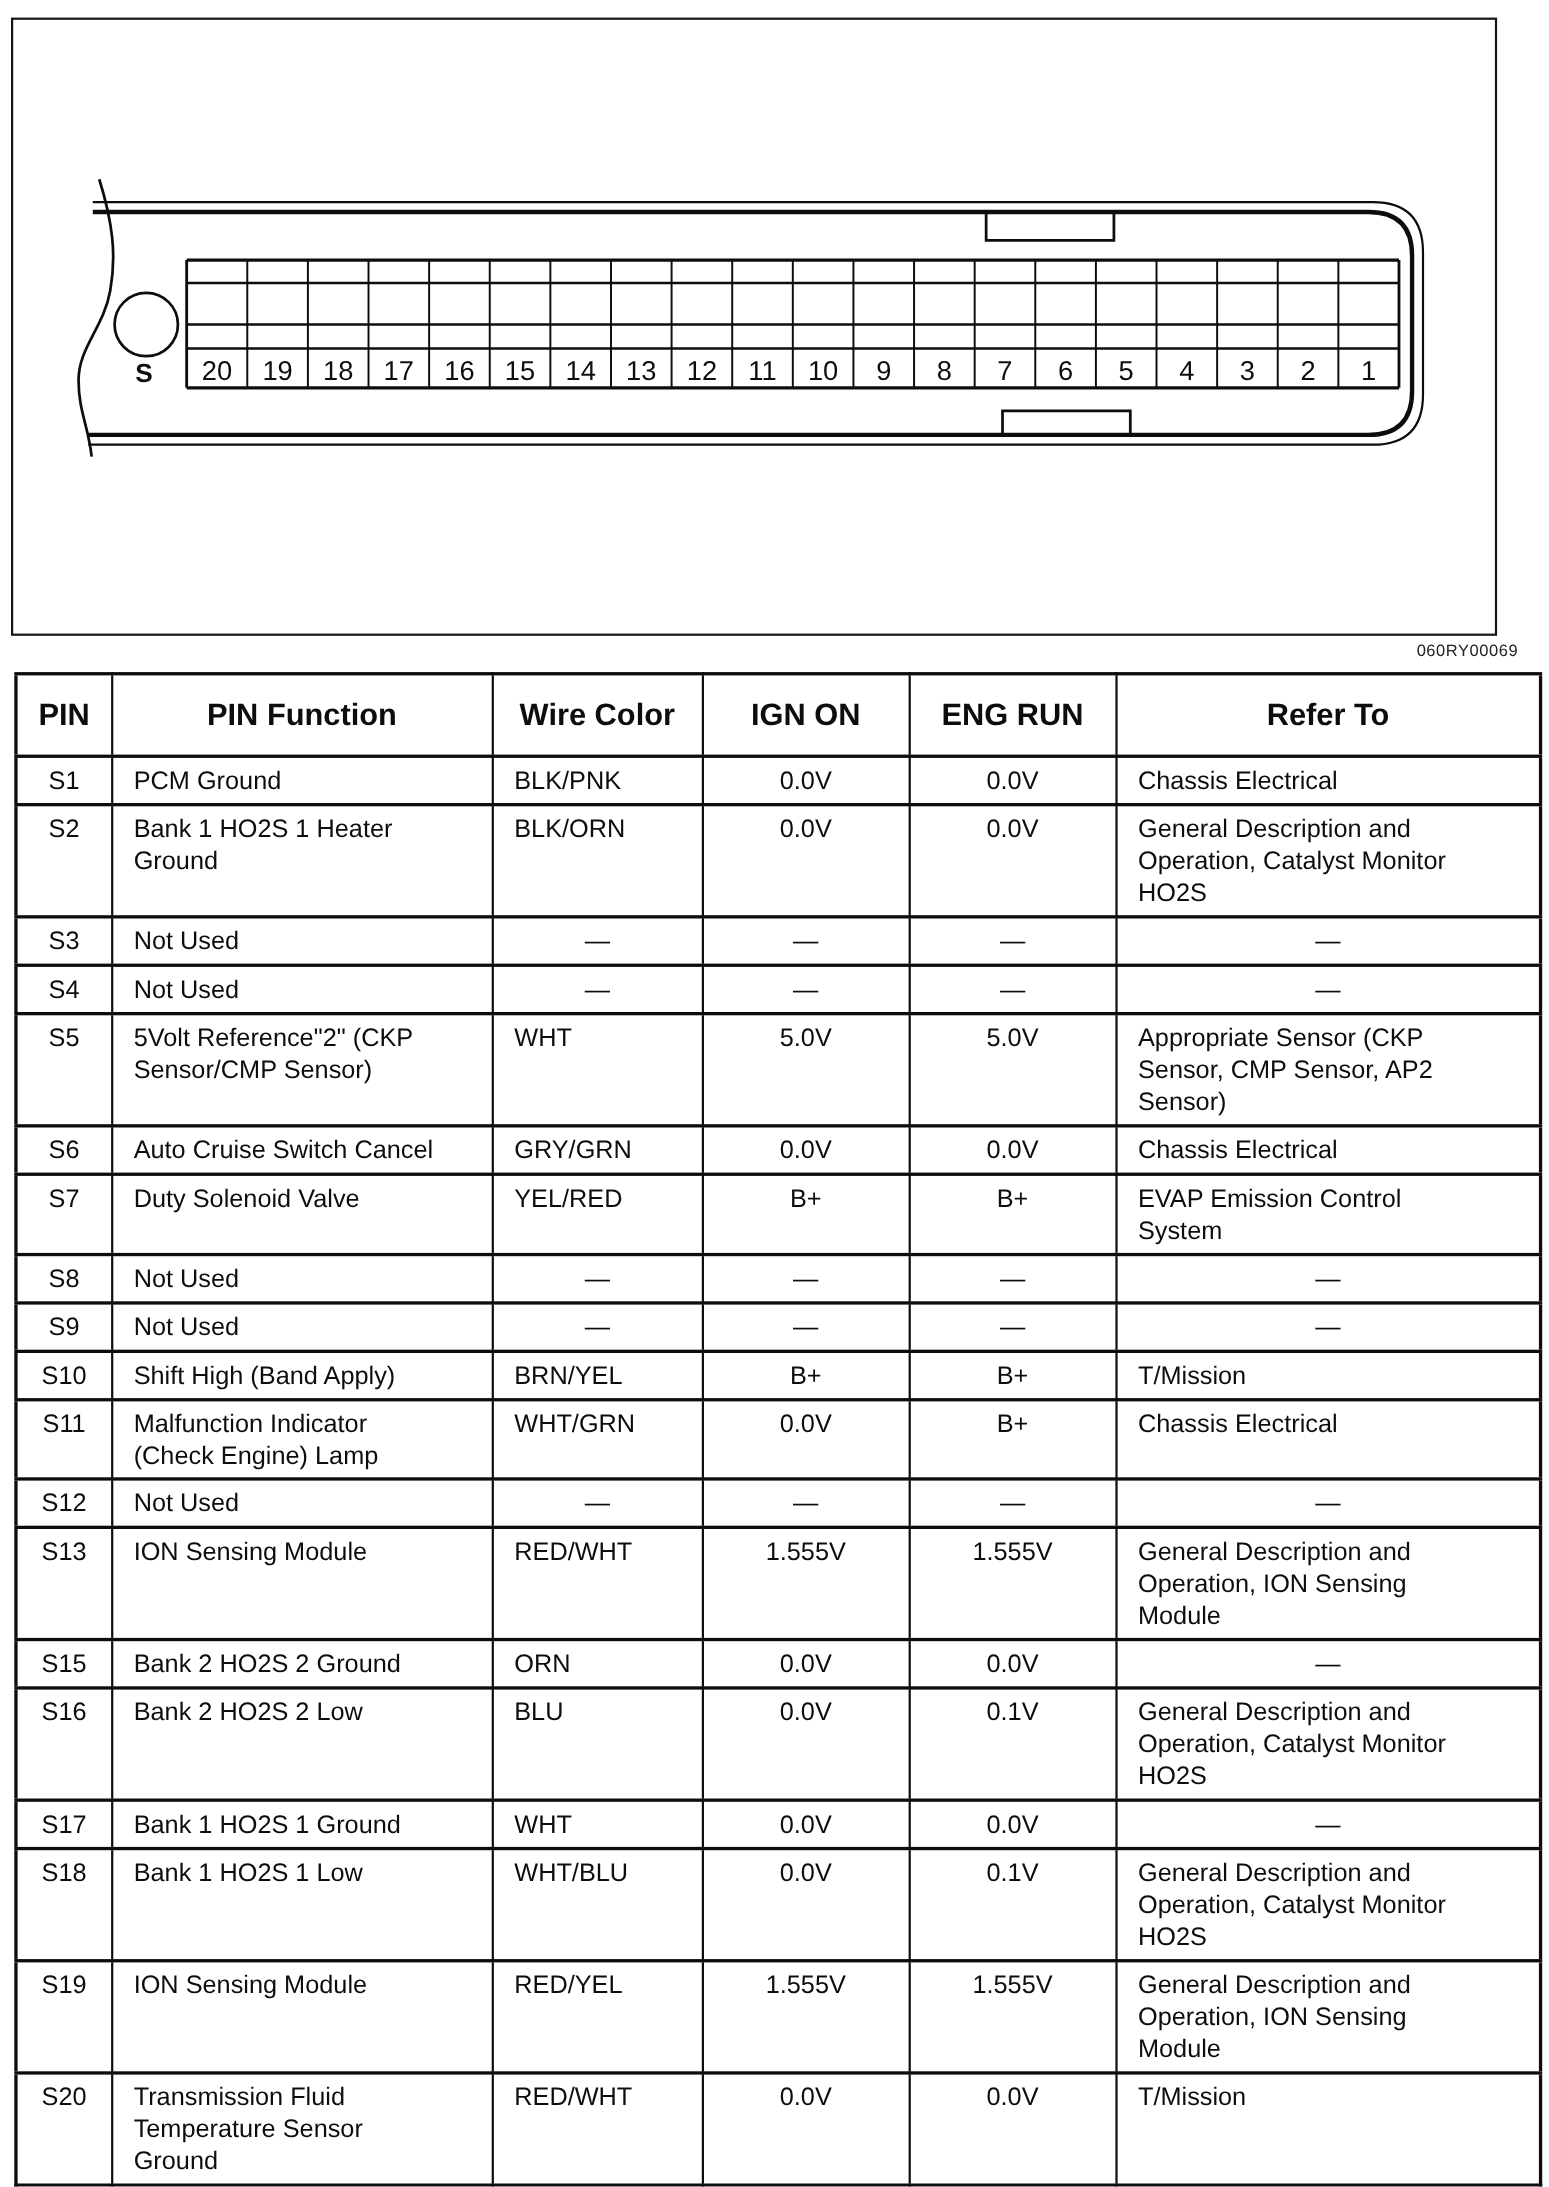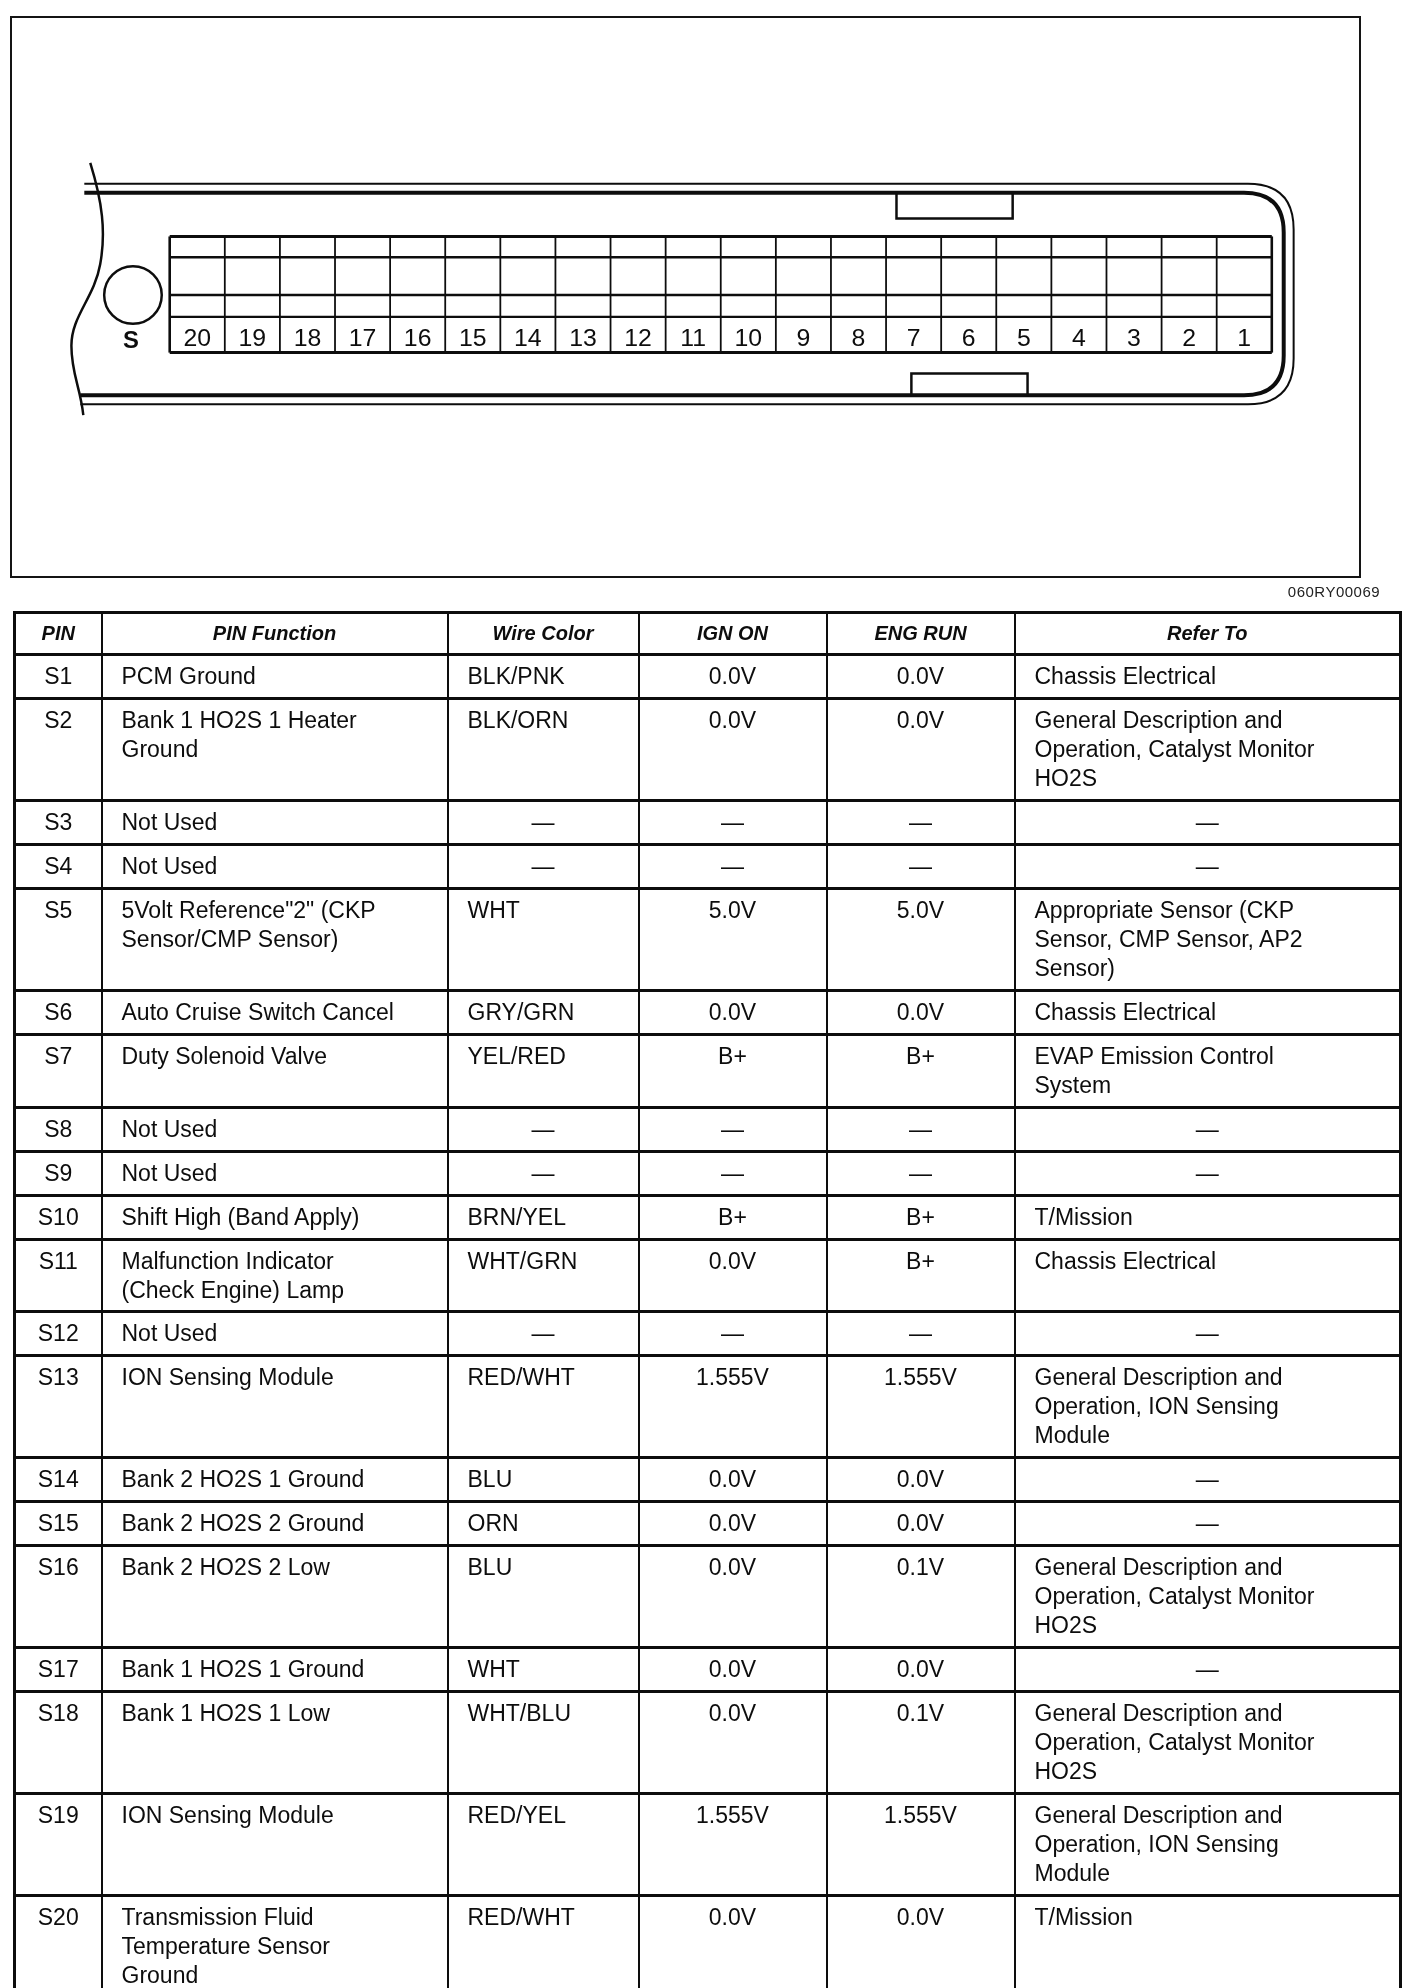--- a/index.html
+++ b/index.html
@@ -24,22 +24,22 @@
   table.pin-table{
     position:absolute;left:13px;top:611px;width:1386px;
     border-collapse:collapse;table-layout:fixed;
     border:3px solid #0d0d0d;
   }
   table.pin-table tr{border-top:3px solid #0d0d0d;}
   table.pin-table th, table.pin-table td{
     border-left:2px solid #0d0d0d;box-sizing:border-box;
   }
   th{
-    font-size:20px;font-weight:bold;text-align:center;
-    padding:8px 4px;vertical-align:middle;font-style:italic;
+    font-size:28px;font-weight:bold;text-align:center;
+    padding:20px 4px;vertical-align:middle;
   }
   td{
     font-size:23px;font-weight:normal;line-height:1.26;
     padding:6px 8px;vertical-align:top;white-space:pre-line;
   }
   td.l{text-align:left;padding-left:19px;}
   td.c{text-align:center;}
 </style>
 </head>
 <body>
@@ -240,28 +240,20 @@
           <td class="c">S13</td>
           <td class="l">ION Sensing Module</td>
           <td class="l">RED/WHT</td>
           <td class="c">1.555V</td>
           <td class="c">1.555V</td>
           <td class="l">General Description and
 Operation, ION Sensing
 Module</td>
         </tr>
         <tr>
-          <td class="c">S14</td>
-          <td class="l">Bank 2 HO2S 1 Ground</td>
-          <td class="l">BLU</td>
-          <td class="c">0.0V</td>
-          <td class="c">0.0V</td>
-          <td class="c">—</td>
-        </tr>
-        <tr>
           <td class="c">S15</td>
           <td class="l">Bank 2 HO2S 2 Ground</td>
           <td class="l">ORN</td>
           <td class="c">0.0V</td>
           <td class="c">0.0V</td>
           <td class="c">—</td>
         </tr>
         <tr>
           <td class="c">S16</td>
           <td class="l">Bank 2 HO2S 2 Low</td>

